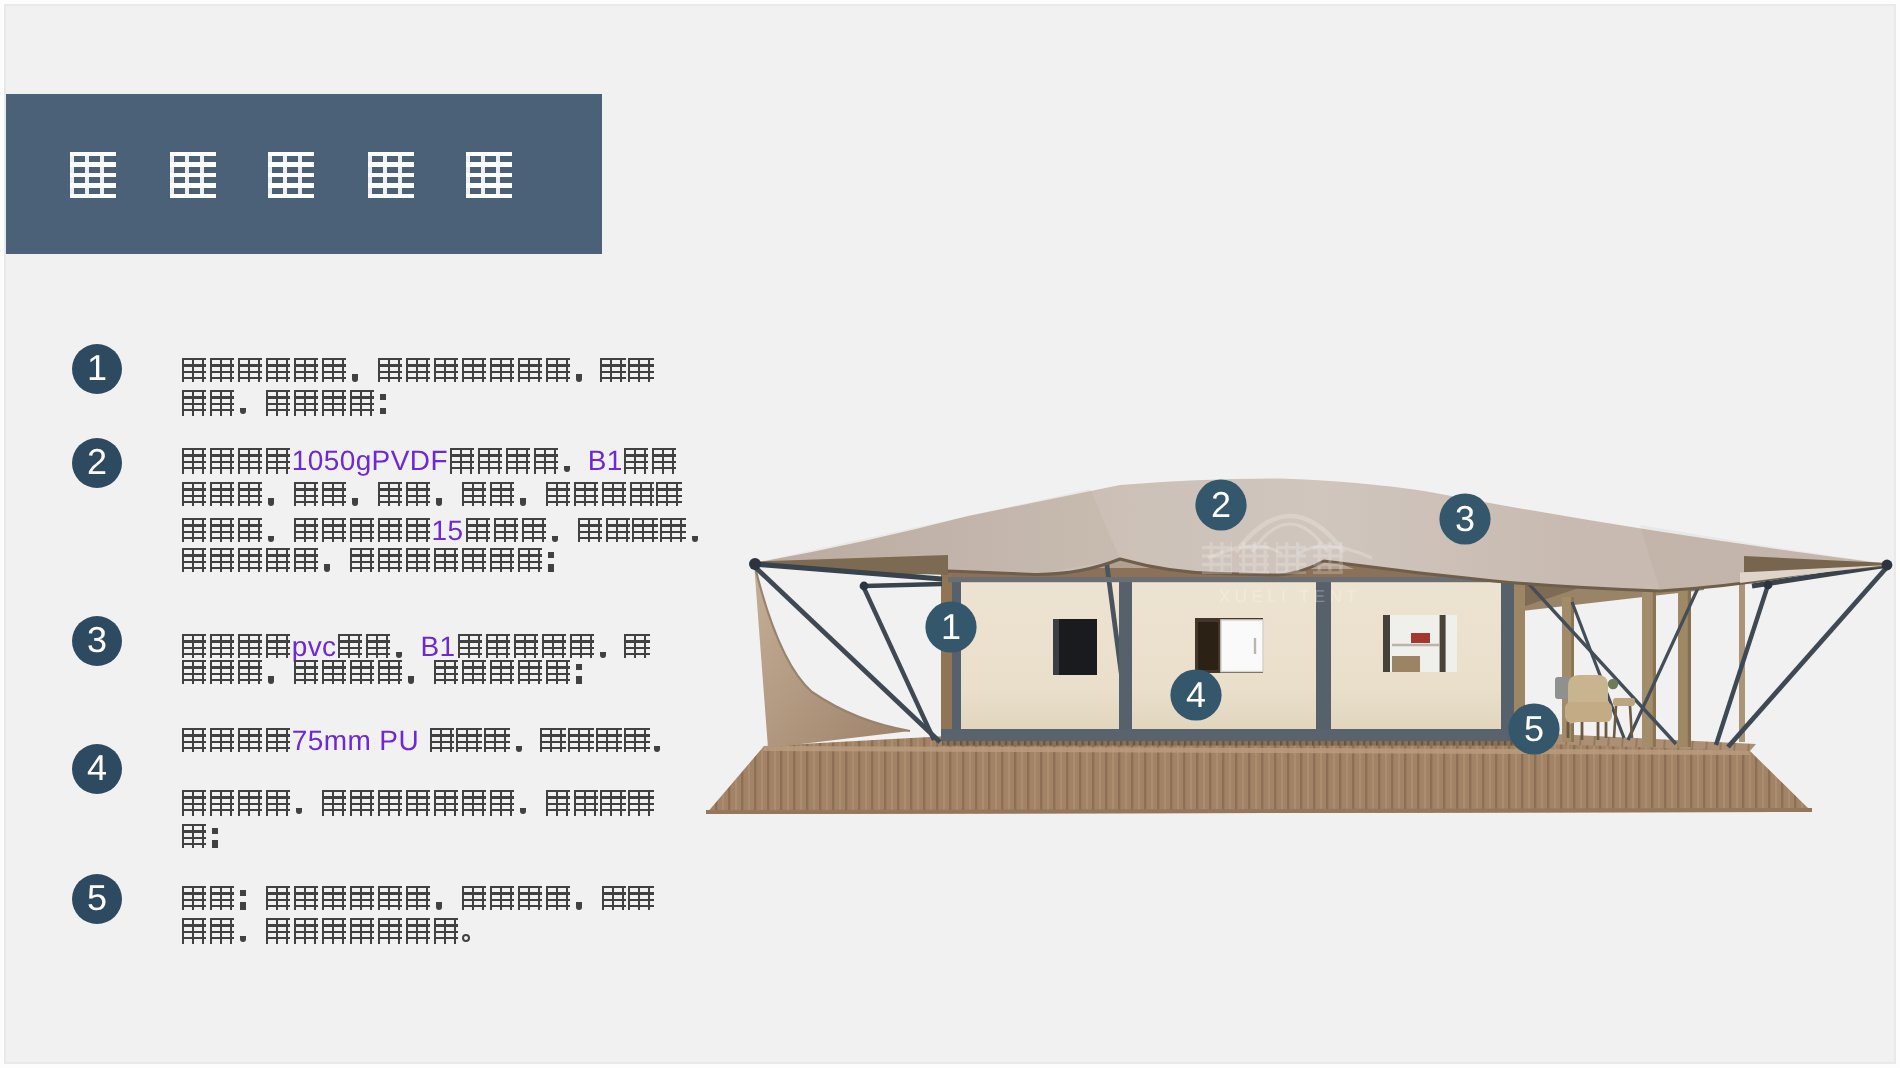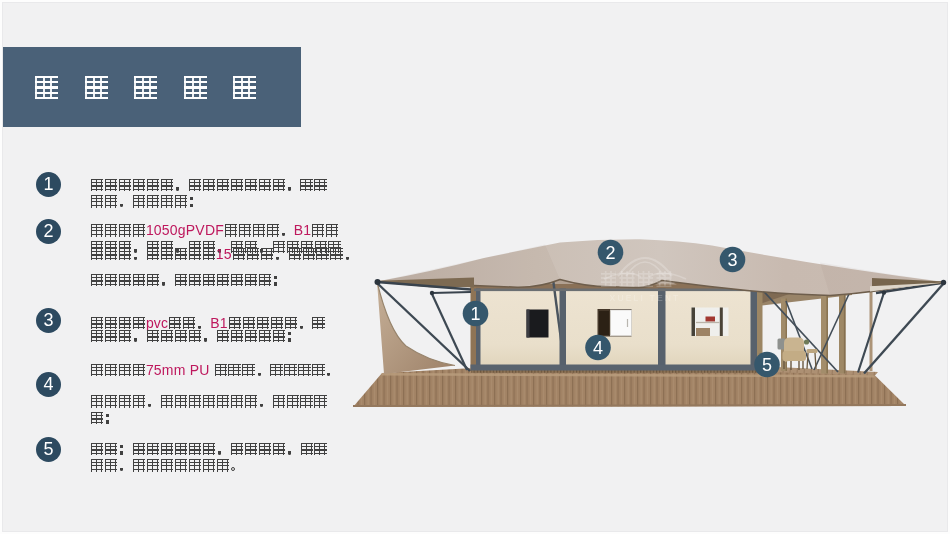--- a/index.html
+++ b/index.html
@@ -27,21 +27,21 @@
         repeating-linear-gradient(to bottom, #414141 0 1.1px, transparent 1.1px 3.2px);}
   .pc{display:inline-block;width:14px;height:14px;position:relative;}
   .pc::after{content:"";position:absolute;left:2px;bottom:1px;width:3px;height:3.6px;
       background:#414141;border-radius:0 0 3px 3px;}
   .pk{display:inline-block;width:14px;height:14px;position:relative;}
   .pk::after{content:"";position:absolute;left:2px;bottom:1px;width:3px;height:3.6px;background:#414141;}
   .pk::before{content:"";position:absolute;left:2px;top:3px;width:3px;height:3px;background:#414141;}
   .pd{display:inline-block;width:14px;height:14px;position:relative;}
   .pd::after{content:"";position:absolute;left:1.5px;bottom:1.5px;width:4.2px;height:4.2px;
       border:1.2px solid #414141;border-radius:50%;box-sizing:border-box;}
-  .lt{font-size:14px;color:#be185d;letter-spacing:0.2px;}
+  .lt{font-size:14px;color:#6d28d9;letter-spacing:0.2px;}
 </style>
 </head>
 <body>
 
 <div id="frame"></div>
 
 <div id="banner">
     <span class="hj"></span>
     <span class="hj"></span>
     <span class="hj"></span>
@@ -116,21 +116,21 @@
     <span class="pc"></span>
     <span class="cj"></span>
     <span class="cj"></span>
     <span class="pc"></span>
     <span class="cj"></span>
     <span class="cj"></span>
     <span class="cj"></span>
     <span class="cj"></span>
     <span class="cj"></span>
   </div>
-<div class="tl" style="top:246px">
+<div class="tl" style="top:257px">
     <span class="cj"></span>
     <span class="cj"></span>
     <span class="cj"></span>
     <span class="pc"></span>
     <span class="cj"></span>
     <span class="cj"></span>
     <span class="cj"></span>
     <span class="cj"></span>
     <span class="cj"></span>
     <span class="lt">15</span>

